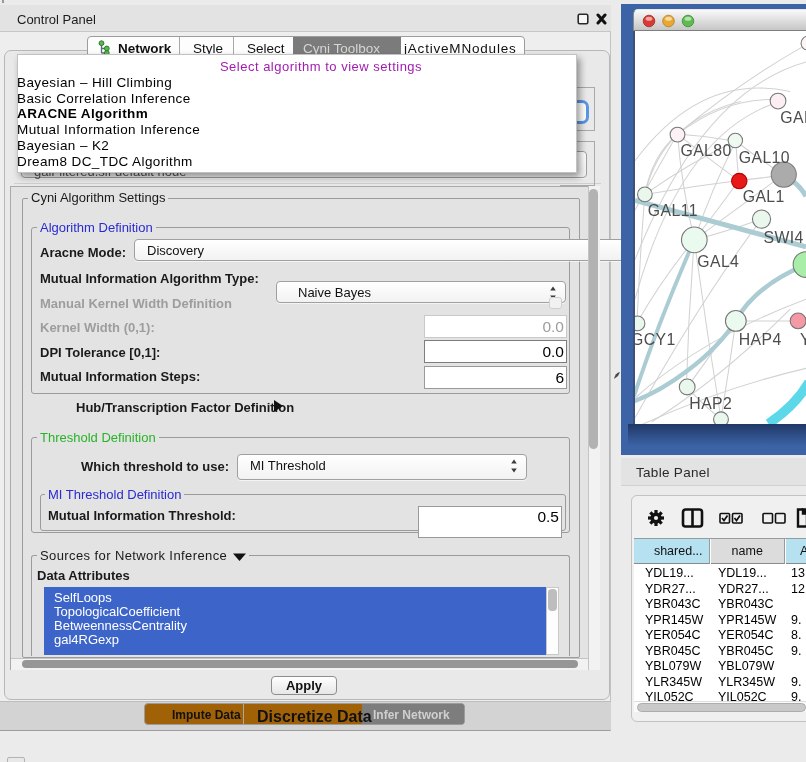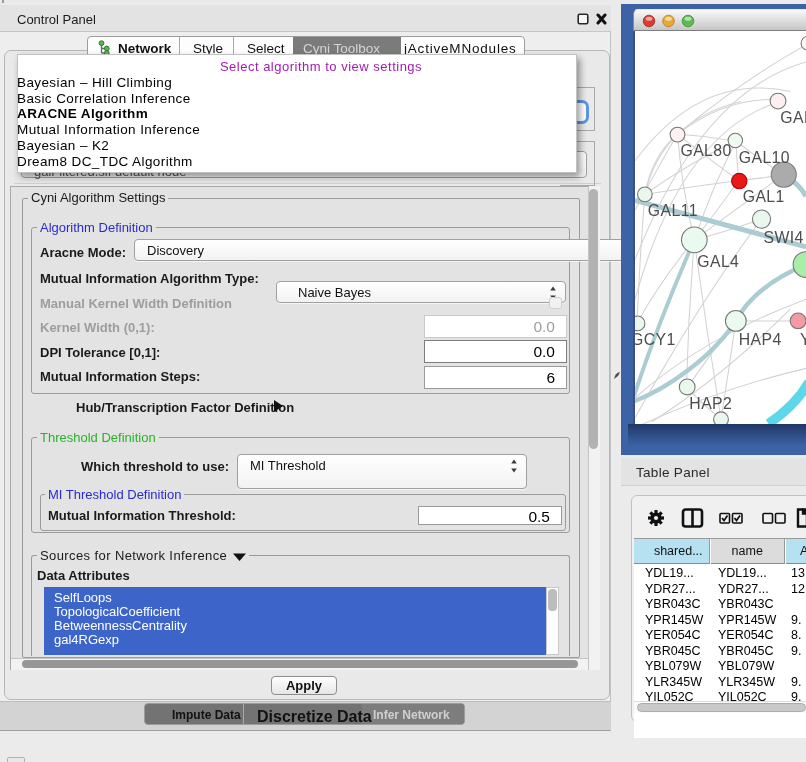--- a/index.html
+++ b/index.html
@@ -3,21 +3,21 @@
 <meta charset="utf-8">
 <style>
 *{margin:0;padding:0;box-sizing:border-box;}
 html,body{width:806px;height:762px;overflow:hidden;}
 body{font-family:"Liberation Sans",sans-serif;background:#ebebeb;position:relative;}
 .abs{position:absolute;}
 .lbl{font-weight:bold;font-size:13px;color:#1a1a1a;white-space:nowrap;}
 .dis{color:#9d9d9d;}
 .fs{position:absolute;border:1px solid #9b9b9b;border-radius:3px;}
 .fslab{position:absolute;font-size:13px;background:#e3e3e3;padding:0 3px;white-space:nowrap;}
-.inp{position:absolute;background:#fff;border:1px solid #b9b9b9;font-size:15.5px;text-align:right;padding-right:11px;line-height:21px;}
+.inp{position:absolute;background:#fff;border:1px solid #b9b9b9;font-size:15.5px;text-align:right;padding-right:2px;line-height:21px;}
 .combo{position:absolute;background:linear-gradient(#ffffff,#f2f2f2);border:1px solid #a0a0a0;border-radius:4px;font-size:13px;color:#111;box-shadow:0 1px 0 rgba(255,255,255,.6);}
 .combo .ct{position:absolute;left:12px;top:3px;white-space:nowrap;}
 .carr{position:absolute;right:8px;top:4px;}
 </style>
 </head>
 <body>
 
 <div class="abs" style="left:0;top:5px;width:611px;height:726px;background:#eeeeee;border-bottom:1px solid #9d9d9d;border-right:1px solid #c2c2c2;"></div>
 
 <div class="abs" style="left:0;top:5px;width:611px;height:27px;background:#e3e3e3;border-bottom:1px solid #c6c6c6;"></div>
@@ -96,32 +96,32 @@
 
 <div class="lbl abs" style="left:40px;top:400px;font-size:13px;padding-left:36px;">Hub/Transcription Factor Definition</div>
 <svg class="abs" style="left:272px;top:399px;" width="12" height="14" viewBox="0 0 12 14">
     <path d="M2 1 L11 7 L2 13 Z" fill="#111"></path>
   </svg>
 
 <div class="fs" style="left:31px;top:437px;width:539px;height:96px;"></div>
 <div class="fslab" style="left:37px;top:430px;color:#27b427;">Threshold Definition</div>
 
 <div class="lbl abs" style="left:81px;top:459px;">Which threshold to use:</div>
-<div class="combo" style="left:237px;top:454px;width:290px;height:35px;text-align:center;">
+<div class="combo" style="left:237px;top:454px;width:290px;height:26px;text-align:center;">
   <div class="ct">MI Threshold</div>
   <svg class="carr" width="8" height="14" viewBox="0 0 8 14">
       <path d="M4 0.5 L6.8 4.5 H1.2 Z" fill="#3c3c3c"></path>
       <path d="M4 13.5 L1.2 9.5 H6.8 Z" fill="#3c3c3c"></path>
     </svg>
 </div>
 
 <div class="fs" style="left:40px;top:494px;width:526px;height:37px;"></div>
 <div class="fslab" style="left:45px;top:487px;color:#2a2ad2;">MI Threshold Definition</div>
 <div class="lbl abs" style="left:48px;top:508px;">Mutual Information Threshold:</div>
-<div class="inp" style="left:418px;top:506px;width:144px;height:19px;border-color:#9a9a9a;color:#000;line-height:20px;">0.5</div>
+<div class="inp" style="left:418px;top:506px;width:144px;height:32px;border-color:#9a9a9a;color:#000;line-height:20px;">0.5</div>
 
 <div class="fs" style="left:31px;top:555px;width:539px;height:101px;border-bottom:none;border-radius:3px 3px 0 0;"></div>
 <div class="fslab" style="left:37px;top:548px;color:#1a1a1a;padding-right:22px;letter-spacing:0.4px;">Sources for Network Inference</div>
 <svg class="abs" style="left:232px;top:552px;" width="15" height="10" viewBox="0 0 15 10">
     <path d="M1 1.5 L14 1.5 L7.5 9 Z" fill="#111"></path>
   </svg>
 <div class="lbl abs" style="left:37px;top:568px;font-size:13px;">Data Attributes</div>
 
 <div class="abs" style="left:44px;top:587px;width:502px;height:68px;background:#3c64c9;overflow:hidden;">
   <div style="color:#fff;font-size:13px;line-height:14px;padding:4px 0 0 10px;">SelfLoops<br>TopologicalCoefficient<br>BetweennessCentrality<br>gal4RGexp</div>
@@ -129,21 +129,21 @@
 <div class="abs" style="left:546px;top:587px;width:13px;height:68px;background:#fdfdfd;border:1px solid #c9c9c9;"></div>
 <div class="abs" style="left:548px;top:589px;width:9px;height:22px;background:#bdbdbd;border-radius:4px;"></div>
 
 <div class="abs" style="left:588px;top:186px;width:12px;height:484px;background:#f2f2f2;border-left:1px solid #c4c4c4;"></div>
 <div class="abs" style="left:589px;top:189px;width:9px;height:260px;background:#b2b2b2;border-radius:4.5px;"></div>
 <div class="abs" style="left:11px;top:658px;width:577px;height:12px;background:#f2f2f2;border-top:1px solid #c4c4c4;"></div>
 <div class="abs" style="left:22px;top:660px;width:556px;height:8px;background:#969696;border-radius:4px;"></div>
 
 <div class="abs" style="left:271px;top:676px;width:66px;height:19px;background:linear-gradient(#ffffff,#e6e6e6);border:1px solid #8d8d8d;border-radius:4px;text-align:center;font-size:13px;font-weight:bold;color:#111;line-height:17px;">Apply</div>
 
-<div class="abs" style="left:144px;top:703px;width:321px;height:22px;background:#737373;border:1px solid #9c9c9c;border-radius:4px;overflow:hidden;font-weight:bold;">
+<div class="abs" style="left:144px;top:703px;width:321px;height:22px;background:#a16207;border:1px solid #9c9c9c;border-radius:4px;overflow:hidden;font-weight:bold;">
   <div class="abs" style="left:0;top:0;width:99px;height:22px;border-right:1px solid #a8a8a8;"></div>
   <div class="abs" style="left:99px;top:0;width:118px;height:22px;"></div>
   <div class="abs" style="left:217px;top:0;width:104px;height:22px;background:#7d7d7d;"></div>
   <div class="abs" style="left:27px;top:4px;font-size:12px;color:#111;">Impute Data</div>
   <div class="abs" style="left:112px;top:4px;font-size:16px;color:#111;">Discretize Data</div>
   <div class="abs" style="left:228px;top:4px;font-size:12px;color:#d0d0d0;">Infer Network</div>
 </div>
 
 <div class="abs" style="left:560px;top:87px;width:35px;height:44px;border:1px solid #a9a9a9;border-left:none;"></div>
 <div class="abs" style="left:560px;top:141px;width:35px;height:45px;border:1px solid #a9a9a9;border-left:none;"></div>
@@ -284,21 +284,21 @@
   <path d="M89.5 10 l2 2.5 3.5-5" stroke="#111" stroke-width="1.7" fill="none"></path>
 
   <g fill="none" stroke="#111" stroke-width="1.6">
     <rect x="118" y="5.5" width="9.5" height="9.5" rx="1"></rect>
     <rect x="130.5" y="5.5" width="9.5" height="9.5" rx="1"></rect>
   </g>
 
   <path d="M153 1.5 h9 v17 h-9 z M158 1.5 l4 4 h-4 z" fill="none" stroke="#111" stroke-width="2.4"></path>
 </svg>
 
-<div class="abs" style="left:634px;top:538px;width:172px;height:200px;background:#fff;border-top:1px solid #9a9a9a;overflow:hidden;">
+<div class="abs" style="left:634px;top:538px;width:172px;height:174px;background:#fff;border-top:1px solid #9a9a9a;overflow:hidden;">
   <div class="abs" style="left:0;top:0;width:75.5px;height:25px;background:#b5e1f0;border-right:1px solid #9a9a9a;border-bottom:1px solid #8a8a8a;text-align:center;font-size:12.5px;line-height:24px;color:#111;padding-left:14px;">shared...</div>
   <div class="abs" style="left:76.5px;top:0;width:74.5px;height:25px;background:#dcdcdc;border-right:1px solid #9a9a9a;border-bottom:1px solid #8a8a8a;text-align:center;font-size:12.5px;line-height:24px;color:#111;">name</div>
   <div class="abs" style="left:152px;top:0;width:20px;height:25px;background:#b5e1f0;border-bottom:1px solid #8a8a8a;font-size:12.5px;line-height:24px;color:#111;padding-left:14px;">A</div>
   <div class="abs" style="left:11px;top:27px;font-size:12.5px;line-height:15.5px;color:#000;">YDL19...<br>YDR27...<br>YBR043C<br>YPR145W<br>YER054C<br>YBR045C<br>YBL079W<br>YLR345W<br>YIL052C</div>
   <div class="abs" style="left:84px;top:27px;font-size:12.5px;line-height:15.5px;color:#000;">YDL19...<br>YDR27...<br>YBR043C<br>YPR145W<br>YER054C<br>YBR045C<br>YBL079W<br>YLR345W<br>YIL052C</div>
   <div class="abs" style="left:157px;top:27px;font-size:12.5px;line-height:15.5px;color:#000;">13<br>12<br>&nbsp;<br>9.<br>8.<br>9.<br>&nbsp;<br>9.<br>9.</div>
 
   <div class="abs" style="left:0;top:162px;width:172px;height:12px;background:#fbfbfb;border-top:1px solid #ddd;"></div>
   <div class="abs" style="left:3px;top:163.5px;width:169px;height:9px;background:#c9c9c9;border:1px solid #adadad;border-radius:5px;"></div>
 </div>

